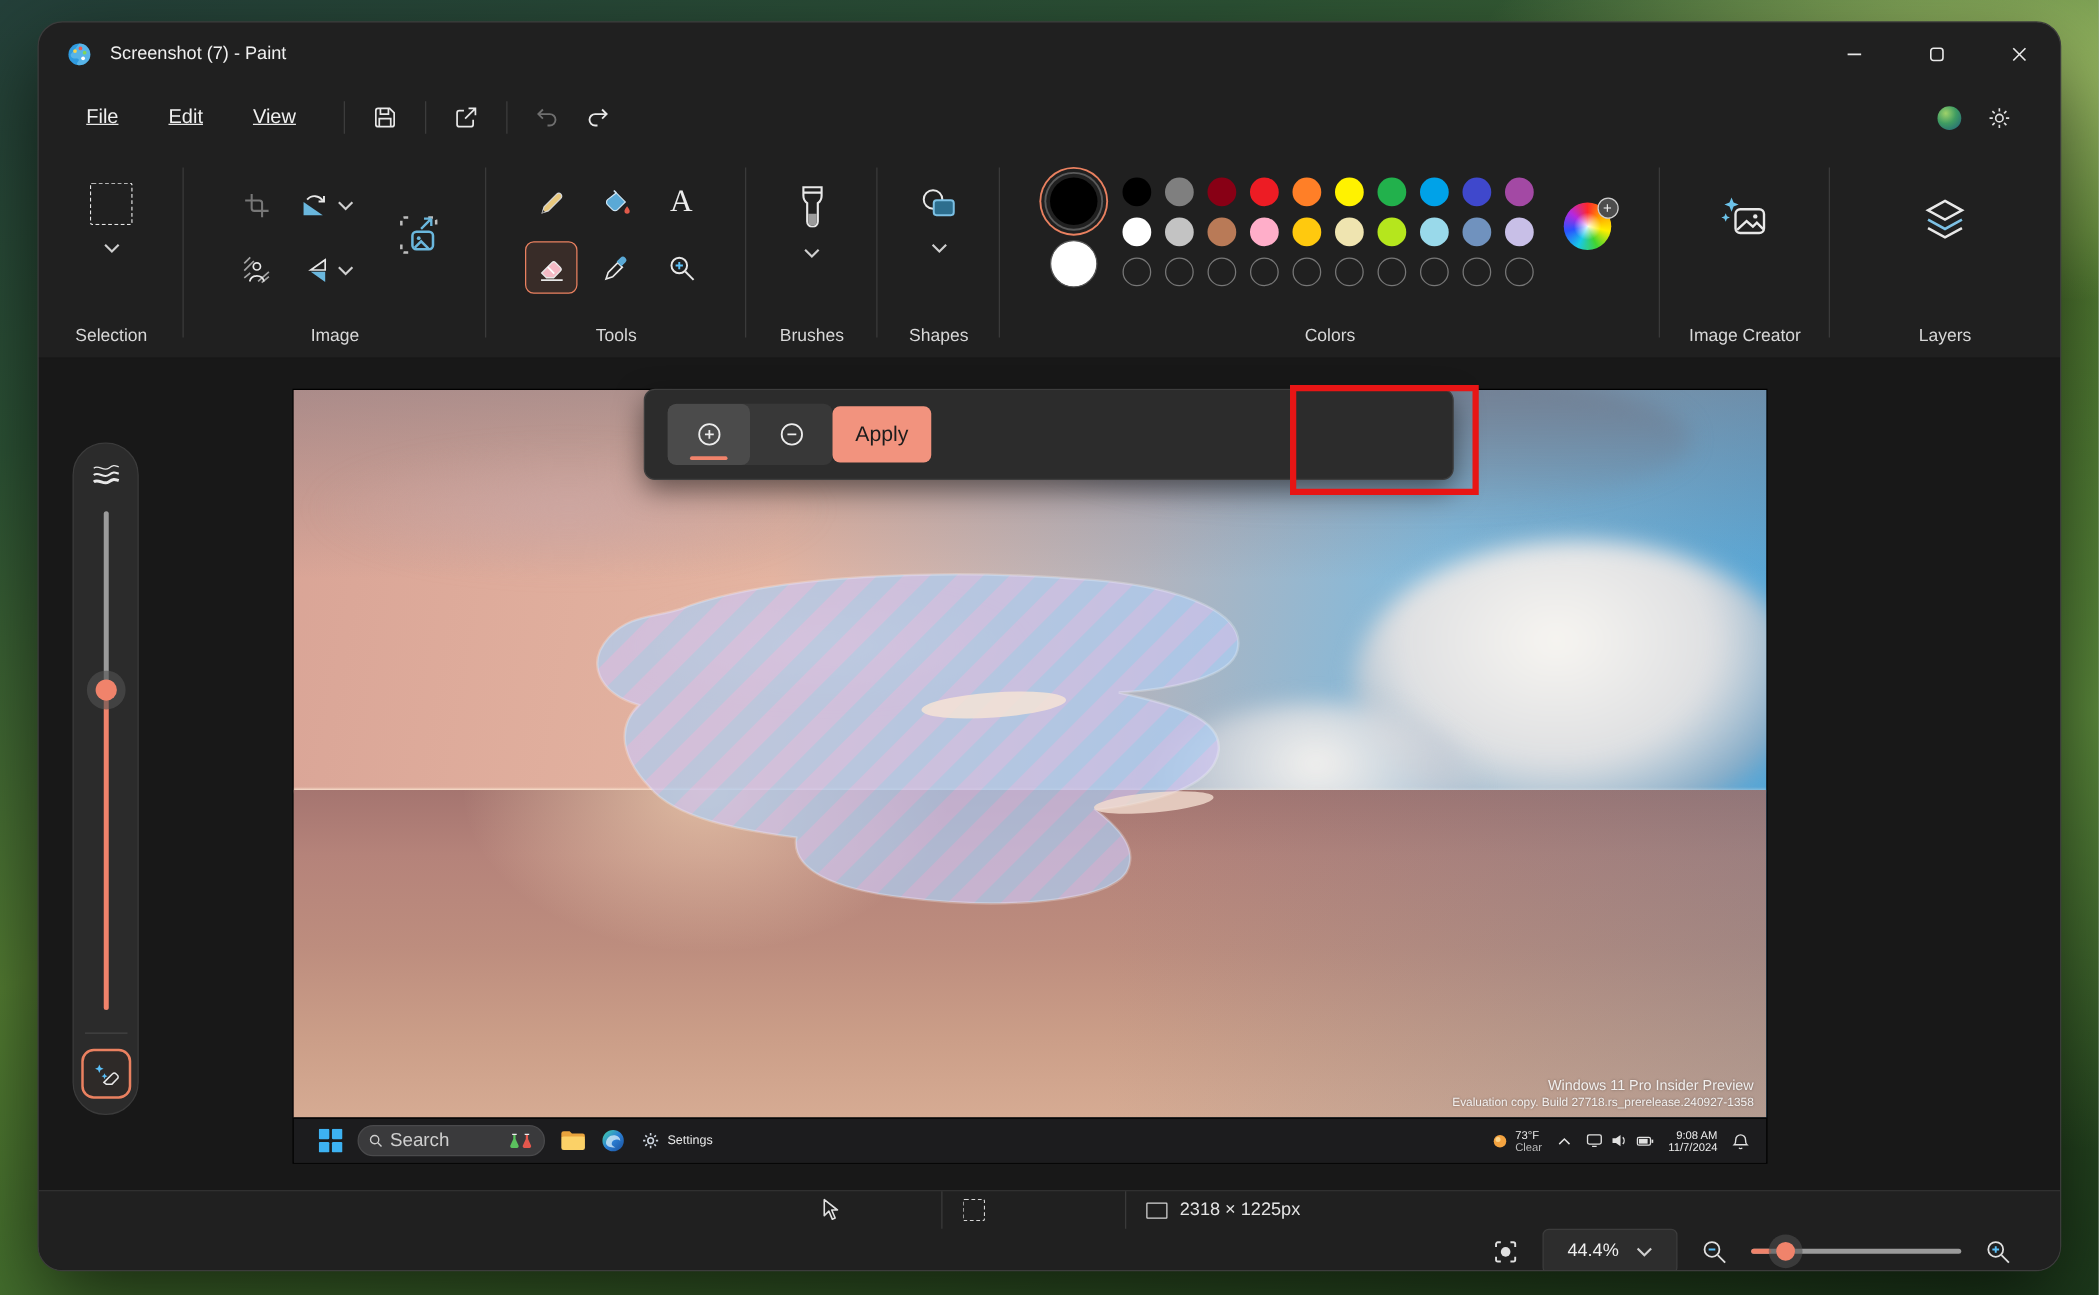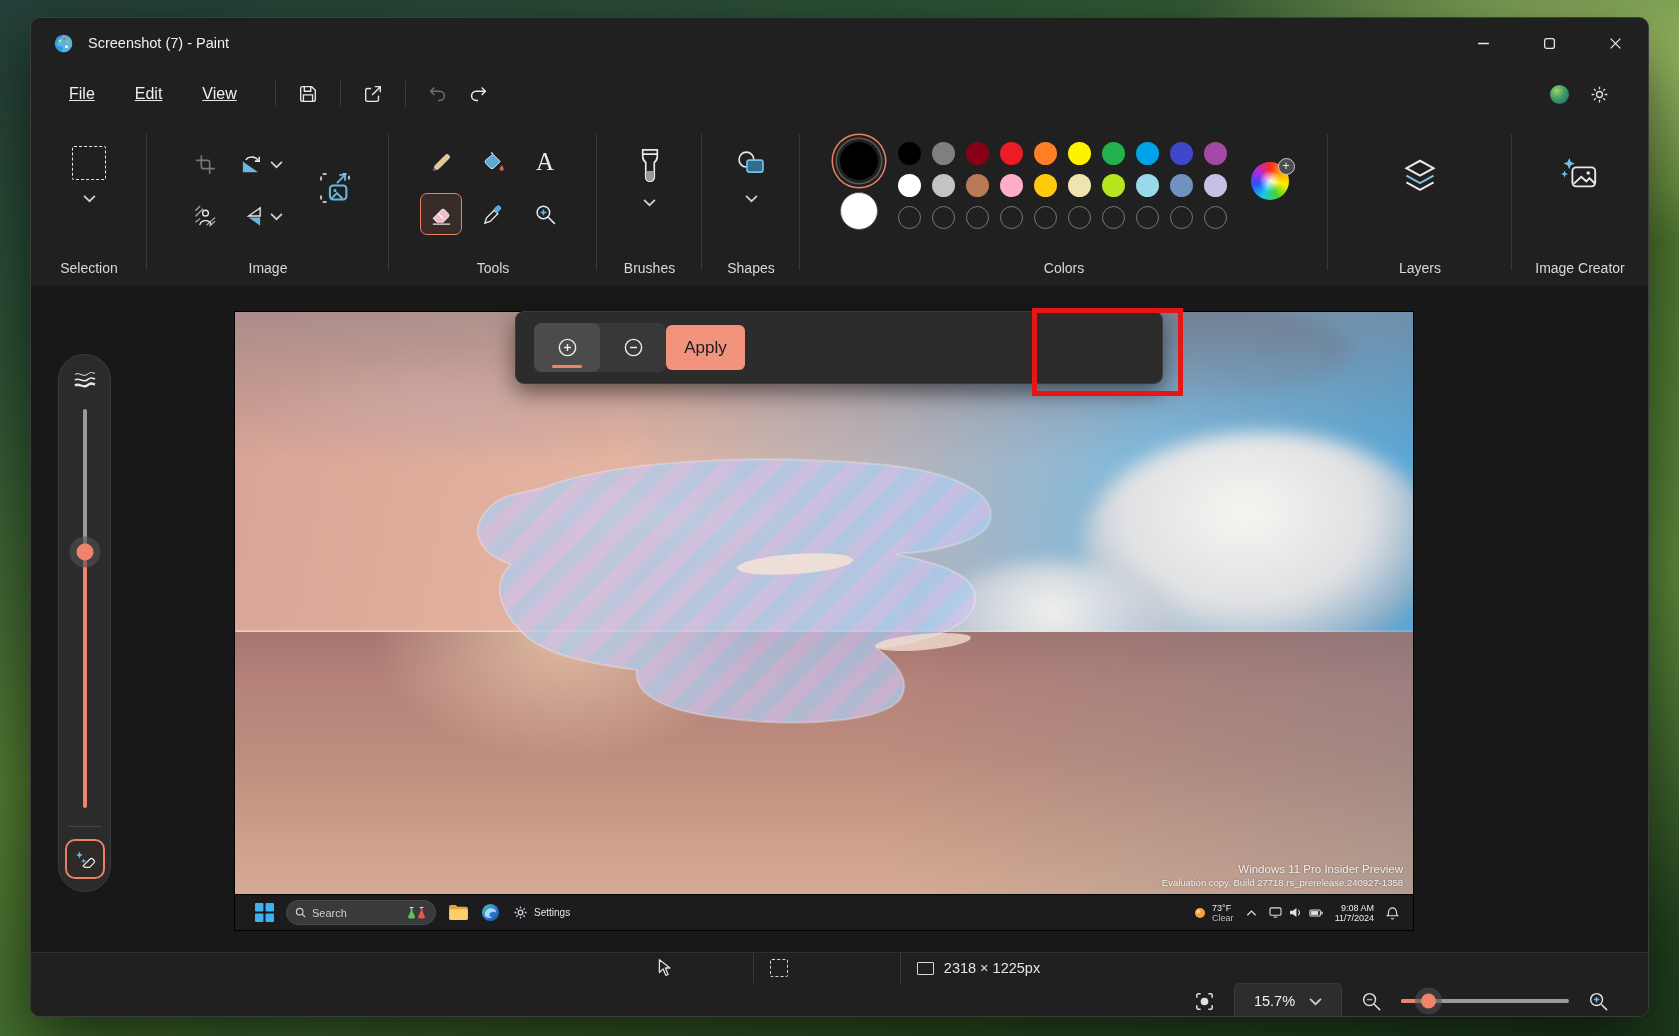--- a/index.html
+++ b/index.html
@@ -4,21 +4,21 @@
 <style>
   * { margin:0; padding:0; box-sizing:border-box; }
   html,body { width:1679px; height:1036px; overflow:hidden; font-family:"Liberation Sans",sans-serif; }
   .desktop{ position:relative; width:1679px; height:1036px;
     background:
       radial-gradient(ellipse 700px 300px at 95% 6%, rgba(190,220,120,.8), transparent 60%),
       radial-gradient(ellipse 500px 500px at 100% 55%, rgba(110,160,70,.7), transparent 70%),
       linear-gradient(160deg,#24403a 0%, #2d5436 22%, #557f33 48%, #3f6b2c 68%, #1d3a1c 100%);
   }
   .paint-window{ position:absolute; left:30px; top:17px; width:1619px; height:1000px;
-    background:#202020; border-radius:10px; border:1px solid #3c3c3c;
+    background:#202020; border-radius:20px; border:1px solid #3c3c3c;
     box-shadow:0 24px 70px rgba(0,0,0,.65); overflow:hidden; color:#e8e8e8; }
 
   
   .titlebar{ height:50px; display:flex; align-items:center; padding-left:22px; }
   .titlebar .app-title{ font-size:14.5px; margin-left:14px; color:#f0f0f0; }
   .win-controls{ margin-left:auto; display:flex; height:100%; }
   .win-btn{ width:66px; height:100%; display:flex; align-items:center; justify-content:center; }
 
   
   .menubar{ height:52px; display:flex; align-items:center; padding:0 24px;text-decoration:underline; }
@@ -112,21 +112,21 @@
     background:linear-gradient(to right, rgba(255,240,220,.85) 20%, rgba(255,240,220,.5) 45%, rgba(235,235,235,.35) 80%); filter:blur(1px); }
   .erase-blob-svg{ position:absolute; left:0; top:0; }
   .watermark{ position:absolute; right:10px; bottom:6px; text-align:right; color:rgba(255,255,255,.88); text-shadow:0 0 2px rgba(0,0,0,.4); }
   .watermark .wm1{ font-size:11.5px; }
   .watermark .wm2{ font-size:9.5px; margin-top:2px; }
 
   
   .shot-taskbar{ position:relative; width:1178px; height:36px; background:#1c1c1e; display:flex; align-items:center; padding:0 14px; border-top:1px solid #000; }
   .tb-left{ display:flex; align-items:center; gap:12px; margin-left:6px; }
   .tb-search{ display:flex; align-items:center; width:150px; height:25px; background:#3a3a3c; border:1px solid #4a4a4c; border-radius:13px; padding:0 8px; gap:6px; }
-  .tb-search-text{ color:#cfcfcf; font-size:11px; flex:1; }
+  .tb-search-text{ color:#cfcfcf; font-size:15px; flex:1; }
   .tb-settings{ display:flex; align-items:center; gap:5px; }
   .tb-settings-label{ color:#e8e8e8; font-size:10px; }
   .tb-right{ margin-left:auto; display:flex; align-items:center; gap:12px; }
   .tb-weather{ display:flex; align-items:center; gap:5px; }
   .tb-weather-txt{ font-size:9px; line-height:10px; color:#eee; }
   .tb-weather-txt .cond{ color:#bdbdbd; }
   .tb-clock{ text-align:right; font-size:9px; line-height:10px; color:#eee; }
   .tray-icons{ display:flex; align-items:center; gap:7px; }
 
   
@@ -401,42 +401,42 @@
               </div>
         </div>
         <div class="rainbow-wrap">
           <div class="rainbow"></div>
           <div class="plus-badge">+</div>
         </div>
       </div>
       <div class="rgroup-label">Colors</div>
     </div>
 
-    <div class="rgroup g-layers">
-      <div class="one-icon-col" style="margin-top:22px;">
-        <svg width="40" height="38" viewBox="0 0 28 28" fill="none" stroke-width="1.5">
-          <path d="M14 3.5L24 9l-10 5.5L4 9z" stroke="#e8e8e8"></path>
-          <path d="M4 14.5l10 5.5 10-5.5" stroke="#7cc0e4"></path>
-          <path d="M4 19.5L14 25l10-5.5" stroke="#e8e8e8"></path>
-        </svg>
-      </div>
-      <div class="rgroup-label">Layers</div>
-    </div>
-
     <div class="rgroup g-creator">
       <div class="one-icon-col" style="margin-top:22px;">
         <svg width="40" height="38" viewBox="0 0 30 30" fill="none">
           <rect x="9" y="9" width="18" height="15" rx="3" stroke="#e8e8e8" stroke-width="1.5"></rect>
           <circle cx="21.5" cy="13.5" r="1.4" fill="#e8e8e8"></circle>
           <path d="M10 22l6-5.5 4 3.5 2.5-2.5 4 4" stroke="#e8e8e8" stroke-width="1.5"></path>
           <path d="M6.5 1.5l1.3 3.2 3.2 1.3-3.2 1.3-1.3 3.2-1.3-3.2L2 6l3.2-1.3z" fill="#6cc3ea"></path>
           <path d="M2.8 11.5l.8 1.9 1.9.8-1.9.8-.8 1.9-.8-1.9-1.9-.8 1.9-.8z" fill="#6cc3ea"></path>
         </svg>
       </div>
       <div class="rgroup-label">Image Creator</div>
+    </div>
+
+    <div class="rgroup g-layers">
+      <div class="one-icon-col" style="margin-top:22px;">
+        <svg width="40" height="38" viewBox="0 0 28 28" fill="none" stroke-width="1.5">
+          <path d="M14 3.5L24 9l-10 5.5L4 9z" stroke="#e8e8e8"></path>
+          <path d="M4 14.5l10 5.5 10-5.5" stroke="#7cc0e4"></path>
+          <path d="M4 19.5L14 25l10-5.5" stroke="#e8e8e8"></path>
+        </svg>
+      </div>
+      <div class="rgroup-label">Layers</div>
     </div>
   </div>
 
   <div class="workspace">
 
     <div class="left-panel">
       <svg width="24" height="18" viewBox="0 0 24 18" fill="none" stroke="#e8e8e8">
         <path d="M2 3.5c4-3 8 3 12 0s5-2 8-1" stroke-width="1"></path>
         <path d="M2 9c4-3 8 3 12 0s5-2 8-1" stroke-width="1.7"></path>
         <path d="M2 14.5c4-3 8 3 12 0s5-2 8-1" stroke-width="2.4"></path>
@@ -601,21 +601,21 @@
       <div class="sb-sep" style="margin-left:112px;"></div>
       <div class="sb-size-icon" style="margin-left:16px;"></div>
       <span class="sb-size-text">2318 × 1225px</span>
     </div>
     <div class="sb-right">
       <svg width="23" height="23" viewBox="0 0 24 24" fill="none" stroke="#e0e0e0" stroke-width="1.6">
         <path d="M4 8V5.5A1.5 1.5 0 0 1 5.5 4H8M16 4h2.5A1.5 1.5 0 0 1 20 5.5V8M20 16v2.5a1.5 1.5 0 0 1-1.5 1.5H16M8 20H5.5A1.5 1.5 0 0 1 4 18.5V16"></path>
         <circle cx="12" cy="12" r="4" fill="#e0e0e0" stroke="none"></circle>
       </svg>
       <div class="zoom-dd">
-        <span class="zoom-dd-value">15.7%</span>
+        <span class="zoom-dd-value">44.4%</span>
         <svg class="chev" viewBox="0 0 12 8">
               <path d="M1 1.5L6 6.5 11 1.5" stroke="#cfcfcf" stroke-width="1.6" fill="none"></path>
             </svg>
       </div>
       <svg width="23" height="23" viewBox="0 0 24 24" fill="none">
         <circle cx="10" cy="10" r="6.2" stroke="#e0e0e0" stroke-width="1.5"></circle>
         <path d="M14.8 14.8L21 21" stroke="#e0e0e0" stroke-width="1.5"></path>
         <path d="M7.2 10h5.6" stroke="#5bc0f8" stroke-width="1.6"></path>
       </svg>
       <div class="zoom-slider">

